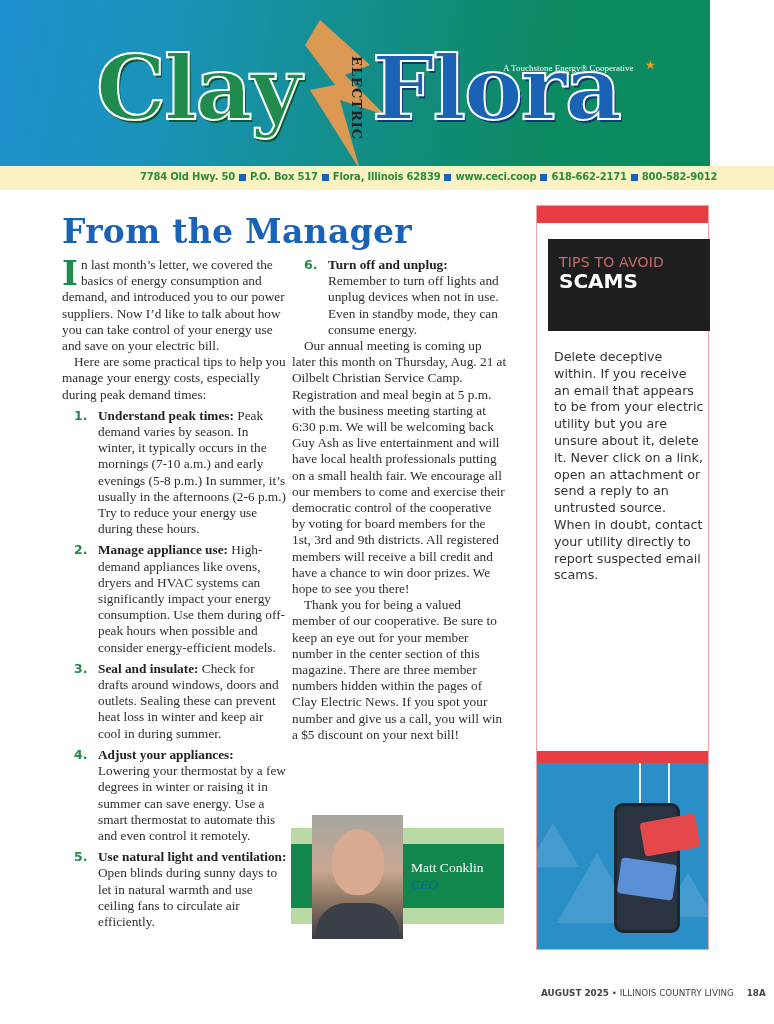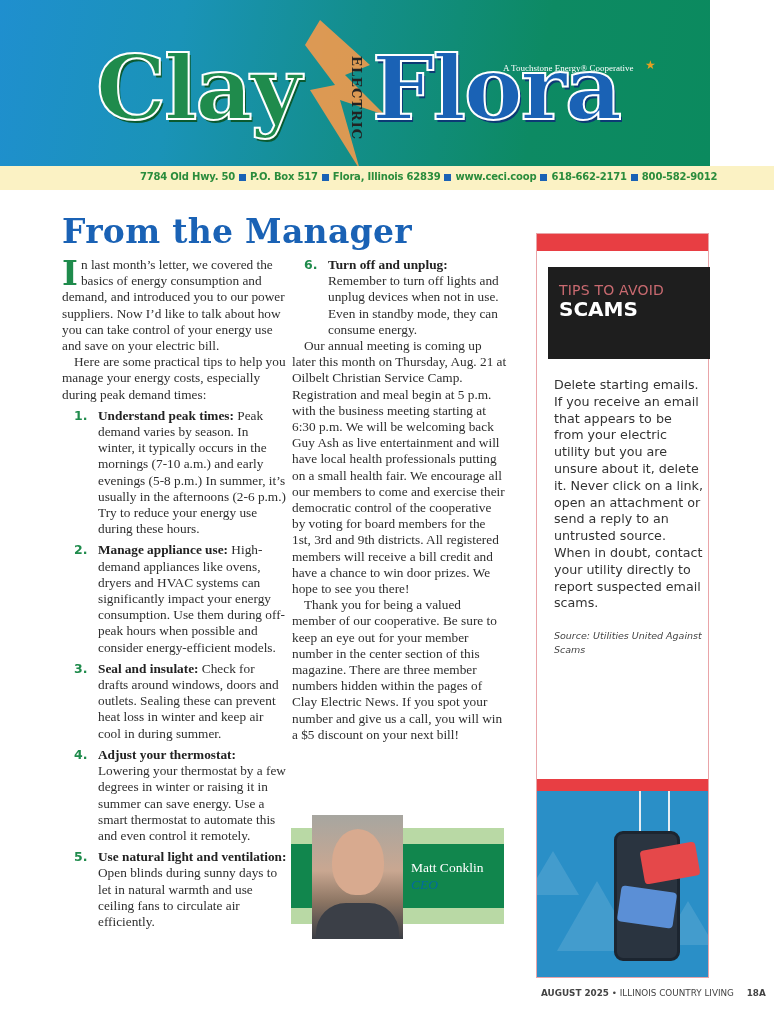--- a/index.html
+++ b/index.html
@@ -19,21 +19,21 @@
   .address .sq { display: inline-block; width: 7px; height: 7px; background: #1a62b5; margin: 0 4px; vertical-align: middle; }
   .title { position: absolute; left: 62px; top: 212px; font-family: "DejaVu Serif", serif; font-weight: bold; font-size: 33px; color: #1a62b5; letter-spacing: 0.3px; }
   .col { position: absolute; font-size: 13.3px; line-height: 16.2px; color: #2e2e2e; }
   .col1 { left: 62px; top: 257px; width: 225px; }
   .col2 { left: 292px; top: 257px; width: 215px; }
   .p { text-indent: 12px; }
   .dropcap { float: left; font-family: "DejaVu Serif", serif; font-weight: bold; color: #1f8b4c; font-size: 34px; line-height: 30px; margin: 1px 3px 0 0; }
   .li { position: relative; padding-left: 36px; margin-top: 5px; }
   .li .num { position: absolute; left: 12px; top: 0; font-family: "DejaVu Sans", sans-serif; font-weight: bold; color: #1f8b4c; font-size: 12.5px; }
   .li b { font-weight: bold; color: #222; }
-  .sidebar { position: absolute; left: 536px; top: 205px; width: 173px; height: 745px; border: 1px solid #e9a4a8; background: #fff; margin-top: 28px; }
+  .sidebar { position: absolute; left: 536px; top: 205px; width: 173px; height: 745px; border: 1px solid #e9a4a8; background: #fff; }
   .sb-topbar { height: 17px; background: #e83e43; }
   .sb-head { margin: 16px 0 0 11px; width: 162px; height: 92px; background: #1e1e1e; padding: 15px 0 0 11px; }
   .sb-head .t1 { font-family: "DejaVu Sans", sans-serif; font-size: 14px; color: #c96a70; letter-spacing: 0.2px; }
   .sb-head .t2 { font-family: "DejaVu Sans", sans-serif; font-weight: bold; font-size: 20px; color: #fff; line-height: 22px; }
   .sb-body { margin: 18px 0 0 17px; font-family: "DejaVu Sans", sans-serif; font-size: 12.7px; line-height: 16.8px; color: #333; width: 150px; }
   .sb-source { margin: 17px 0 0 17px; font-family: "DejaVu Sans", sans-serif; font-style: italic; font-size: 9.5px; line-height: 14px; color: #444; width: 150px; }
   .sb-midbar { position: absolute; left: 0; top: 545px; width: 171px; height: 12px; background: #e83e43; }
   .sb-illus { position: absolute; left: 0; top: 557px; width: 171px; height: 186px; background: #2a8fc7; overflow: hidden; }
   .phone { position: absolute; left: 77px; top: 40px; width: 66px; height: 130px; background: #2a3440; border-radius: 9px; border: 3px solid #1c2530; }
   .card1 { position: absolute; left: 105px; top: 55px; width: 56px; height: 34px; background: #e5484a; border-radius: 4px; transform: rotate(-10deg); }
@@ -71,21 +71,21 @@
 </div>
 
 <h1 class="title">From the Manager</h1>
 
 <div class="col col1">
   <p><span class="dropcap">I</span><span>n last month’s letter, we covered the basics of energy consumption and demand, and introduced you to our power suppliers. Now I’d like to talk about how you can take control of your energy use and save on your electric bill.</span></p>
   <p class="p">Here are some practical tips to help you manage your energy costs, especially during peak demand times:</p>
   <div class="li"><span class="num">1.</span><b>Understand peak times:</b><span> Peak demand varies by season. In winter, it typically occurs in the mornings (7-10 a.m.) and early evenings (5-8 p.m.) In summer, it’s usually in the afternoons (2-6 p.m.) Try to reduce your energy use during these hours.</span></div>
   <div class="li"><span class="num">2.</span><b>Manage appliance use:</b><span> High-demand appliances like ovens, dryers and HVAC systems can significantly impact your energy consumption. Use them during off-peak hours when possible and consider energy-efficient models.</span></div>
   <div class="li"><span class="num">3.</span><b>Seal and insulate:</b><span> Check for drafts around windows, doors and outlets. Sealing these can prevent heat loss in winter and keep air cool in during summer.</span></div>
-  <div class="li"><span class="num">4.</span><b>Adjust your thermostat:</b><span> Lowering your thermostat by a few degrees in winter or raising it in summer can save energy. Use a smart thermostat to automate this and even control it remotely.</span></div>
+  <div class="li"><span class="num">4.</span><b>Adjust your appliances:</b><span> Lowering your thermostat by a few degrees in winter or raising it in summer can save energy. Use a smart thermostat to automate this and even control it remotely.</span></div>
   <div class="li"><span class="num">5.</span><b>Use natural light and ventilation:</b><span> Open blinds during sunny days to let in natural warmth and use ceiling fans to circulate air efficiently.</span></div>
 </div>
 
 <div class="col col2">
   <div class="li" style="margin-top:0"><span class="num">6.</span><b>Turn off and unplug:</b><span> Remember to turn off lights and unplug devices when not in use. Even in standby mode, they can consume energy.</span></div>
   <p class="p">Our annual meeting is coming up later this month on Thursday, Aug. 21 at Oilbelt Christian Service Camp. Registration and meal begin at 5 p.m. with the business meeting starting at 6:30 p.m. We will be welcoming back Guy Ash as live entertainment and will have local health professionals putting on a small health fair. We encourage all our members to come and exercise their democratic control of the cooperative by voting for board members for the 1st, 3rd and 9th districts. All registered members will receive a bill credit and have a chance to win door prizes. We hope to see you there!</p>
   <p class="p">Thank you for being a valued member of our cooperative. Be sure to keep an eye out for your member number in the center section of this magazine. There are three member numbers hidden within the pages of Clay Electric News. If you spot your number and give us a call, you will win a $5 discount on your next bill!</p>
 </div>
 
 <div class="photo-band">
@@ -97,22 +97,21 @@
 </div>
 <div class="ceo-name">Matt Conklin</div>
 <div class="ceo-title">CEO</div>
 
 <aside class="sidebar">
   <div class="sb-topbar"></div>
   <div class="sb-head">
     <div class="t1">TIPS TO AVOID</div>
     <div class="t2">SCAMS</div>
   </div>
-  <p class="sb-body">Delete starting emails. If you receive an email that appears to be from your electric utility but you are unsure about it, delete it. Never click on a link, open an attachment or send a reply to an untrusted source. When in doubt, contact your utility directly to report suspected email scams.</p>
-  <p class="sb-source">Source: Utilities United Against Scams</p>
+  <p class="sb-body">Delete deceptive within. If you receive an email that appears to be from your electric utility but you are unsure about it, delete it. Never click on a link, open an attachment or send a reply to an untrusted source. When in doubt, contact your utility directly to report suspected email scams.</p>
   <div class="sb-midbar"></div>
   <div class="sb-illus">
     <div class="warn" style="left:-10px;top:60px"></div>
     <div class="warn" style="left:20px;top:90px;border-bottom-width:70px;border-left-width:40px;border-right-width:40px"></div>
     <div class="warn" style="left:125px;top:110px"></div>
     <div class="line1"></div>
     <div class="line2"></div>
     <div class="phone"></div>
     <div class="card1"></div>
     <div class="card2"></div>

